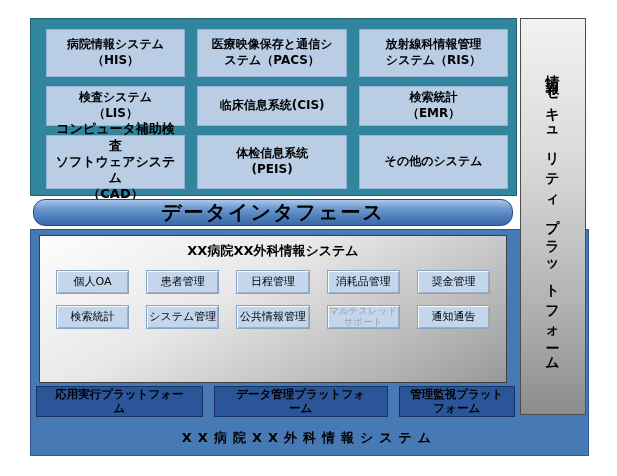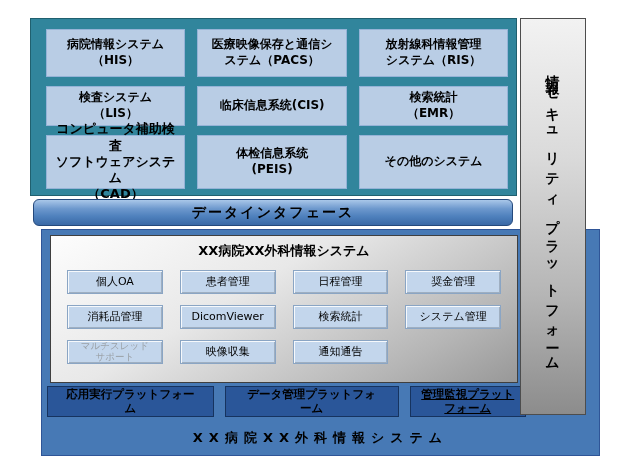--- a/index.html
+++ b/index.html
@@ -21,45 +21,45 @@
   
   .side-bar { position:absolute; left:520px; top:18px; width:66px; height:397px;
     background:linear-gradient(180deg,#F2F2F2 0%,#DADADA 35%,#B5B5B5 70%,#8C8C8C 100%);
     border:1px solid #4d4d4d; display:flex; align-items:center; justify-content:center; z-index:3; }
   .vtext { writing-mode:vertical-rl; text-orientation:upright; font-weight:bold;
     font-size:14px; letter-spacing:6px; color:#000; }
 
   
   .interface-bar { position:absolute; left:33px; top:199px; width:480px; height:27px;
     background:linear-gradient(180deg,#A9C7E9 0%,#6D98CD 35%,#4F81BD 65%,#3A69A6 100%);
-    border:1px solid #25497C; border-radius:6px; display:flex; align-items:center;
-    justify-content:center; font-weight:bold; font-size:14px; letter-spacing:2px;
+    border:1px solid #25497C; border-radius:12px; display:flex; align-items:center;
+    justify-content:center; font-weight:bold; font-size:20px; letter-spacing:2px;
     color:#000; z-index:2; }
 
   
-  .blue-panel { position:absolute; left:41px; top:229px; width:559px; height:227px;
+  .blue-panel { position:absolute; left:30px; top:229px; width:559px; height:227px;
     background:#4779B5; border:1px solid #2F5597; }
 
   .main-box { position:absolute; left:8px; top:5px; width:468px; height:148px;
     background:linear-gradient(150deg,#FDFDFD 0%,#E8E8E8 40%,#B5B5B5 80%,#989898 100%);
     border:1px solid #3f3f3f; }
   .main-title { text-align:center; font-weight:bold; font-size:13px; color:#000; margin-top:6px; }
-  .btn-grid { display:grid; grid-template-columns:repeat(4,1fr); column-gap:17px;
+  .btn-grid { display:grid; grid-template-columns:repeat(5,1fr); column-gap:17px;
     row-gap:11px; margin:10px 16px 0 16px; }
   .app-btn { height:24px; background:#C3D6EC; border:1px solid #8AA5C4;
     box-shadow:inset 1px 1px 0 rgba(255,255,255,.85), inset -1px -1px 0 rgba(0,0,0,.18);
     display:flex; align-items:center; justify-content:center; font-size:11px;
     color:#000; text-align:center; white-space:pre-line; line-height:1.12; }
   .app-btn.disabled { color:#9aa0a6; font-size:9.5px; }
 
   .platform-row { position:absolute; left:5px; top:156px; width:479px; display:flex; gap:11px; }
   .platform-box { background:#2A5699; border:1px solid #16335F; height:31px;
     display:flex; align-items:center; justify-content:center; text-align:center;
     font-weight:bold; font-size:11.5px; line-height:1.15; color:#000; white-space:pre-line; }
-  .p1 { width:192px; } .p2 { width:200px; } .p3 { width:134px;text-decoration:underline; }
+  .p1 { width:192px; } .p2 { width:200px; } .p3 { width:134px; }
 
   .bottom-title { position:absolute; left:0; right:0; bottom:8px; text-align:center;
     font-weight:bold; font-size:13px; letter-spacing:6px; color:#000; }
 </style>
 </head>
 <body>
 
 <div class="page">
 
   <div class="teal-panel">
@@ -89,28 +89,27 @@
   </div>
 
   <div class="blue-panel">
 
     <div class="main-box">
       <div class="main-title">XX病院XX外科情報システム</div>
       <div class="btn-grid">
         <div class="app-btn">個人OA</div>
         <div class="app-btn">患者管理</div>
         <div class="app-btn">日程管理</div>
+        <div class="app-btn">消耗品管理</div>
         <div class="app-btn">奨金管理</div>
-        <div class="app-btn">消耗品管理</div>
-        <div class="app-btn">DicomViewer</div>
         <div class="app-btn">検索統計</div>
         <div class="app-btn">システム管理</div>
+        <div class="app-btn">公共情報管理</div>
         <div class="app-btn disabled">マルチスレッド
 サポート</div>
-        <div class="app-btn">映像収集</div>
         <div class="app-btn">通知通告</div>
       </div>
     </div>
 
     <div class="platform-row">
       <div class="platform-box p1">応用実行プラットフォー
 ム</div>
       <div class="platform-box p2">データ管理プラットフォ
 ーム</div>
       <div class="platform-box p3">管理監視プラット

